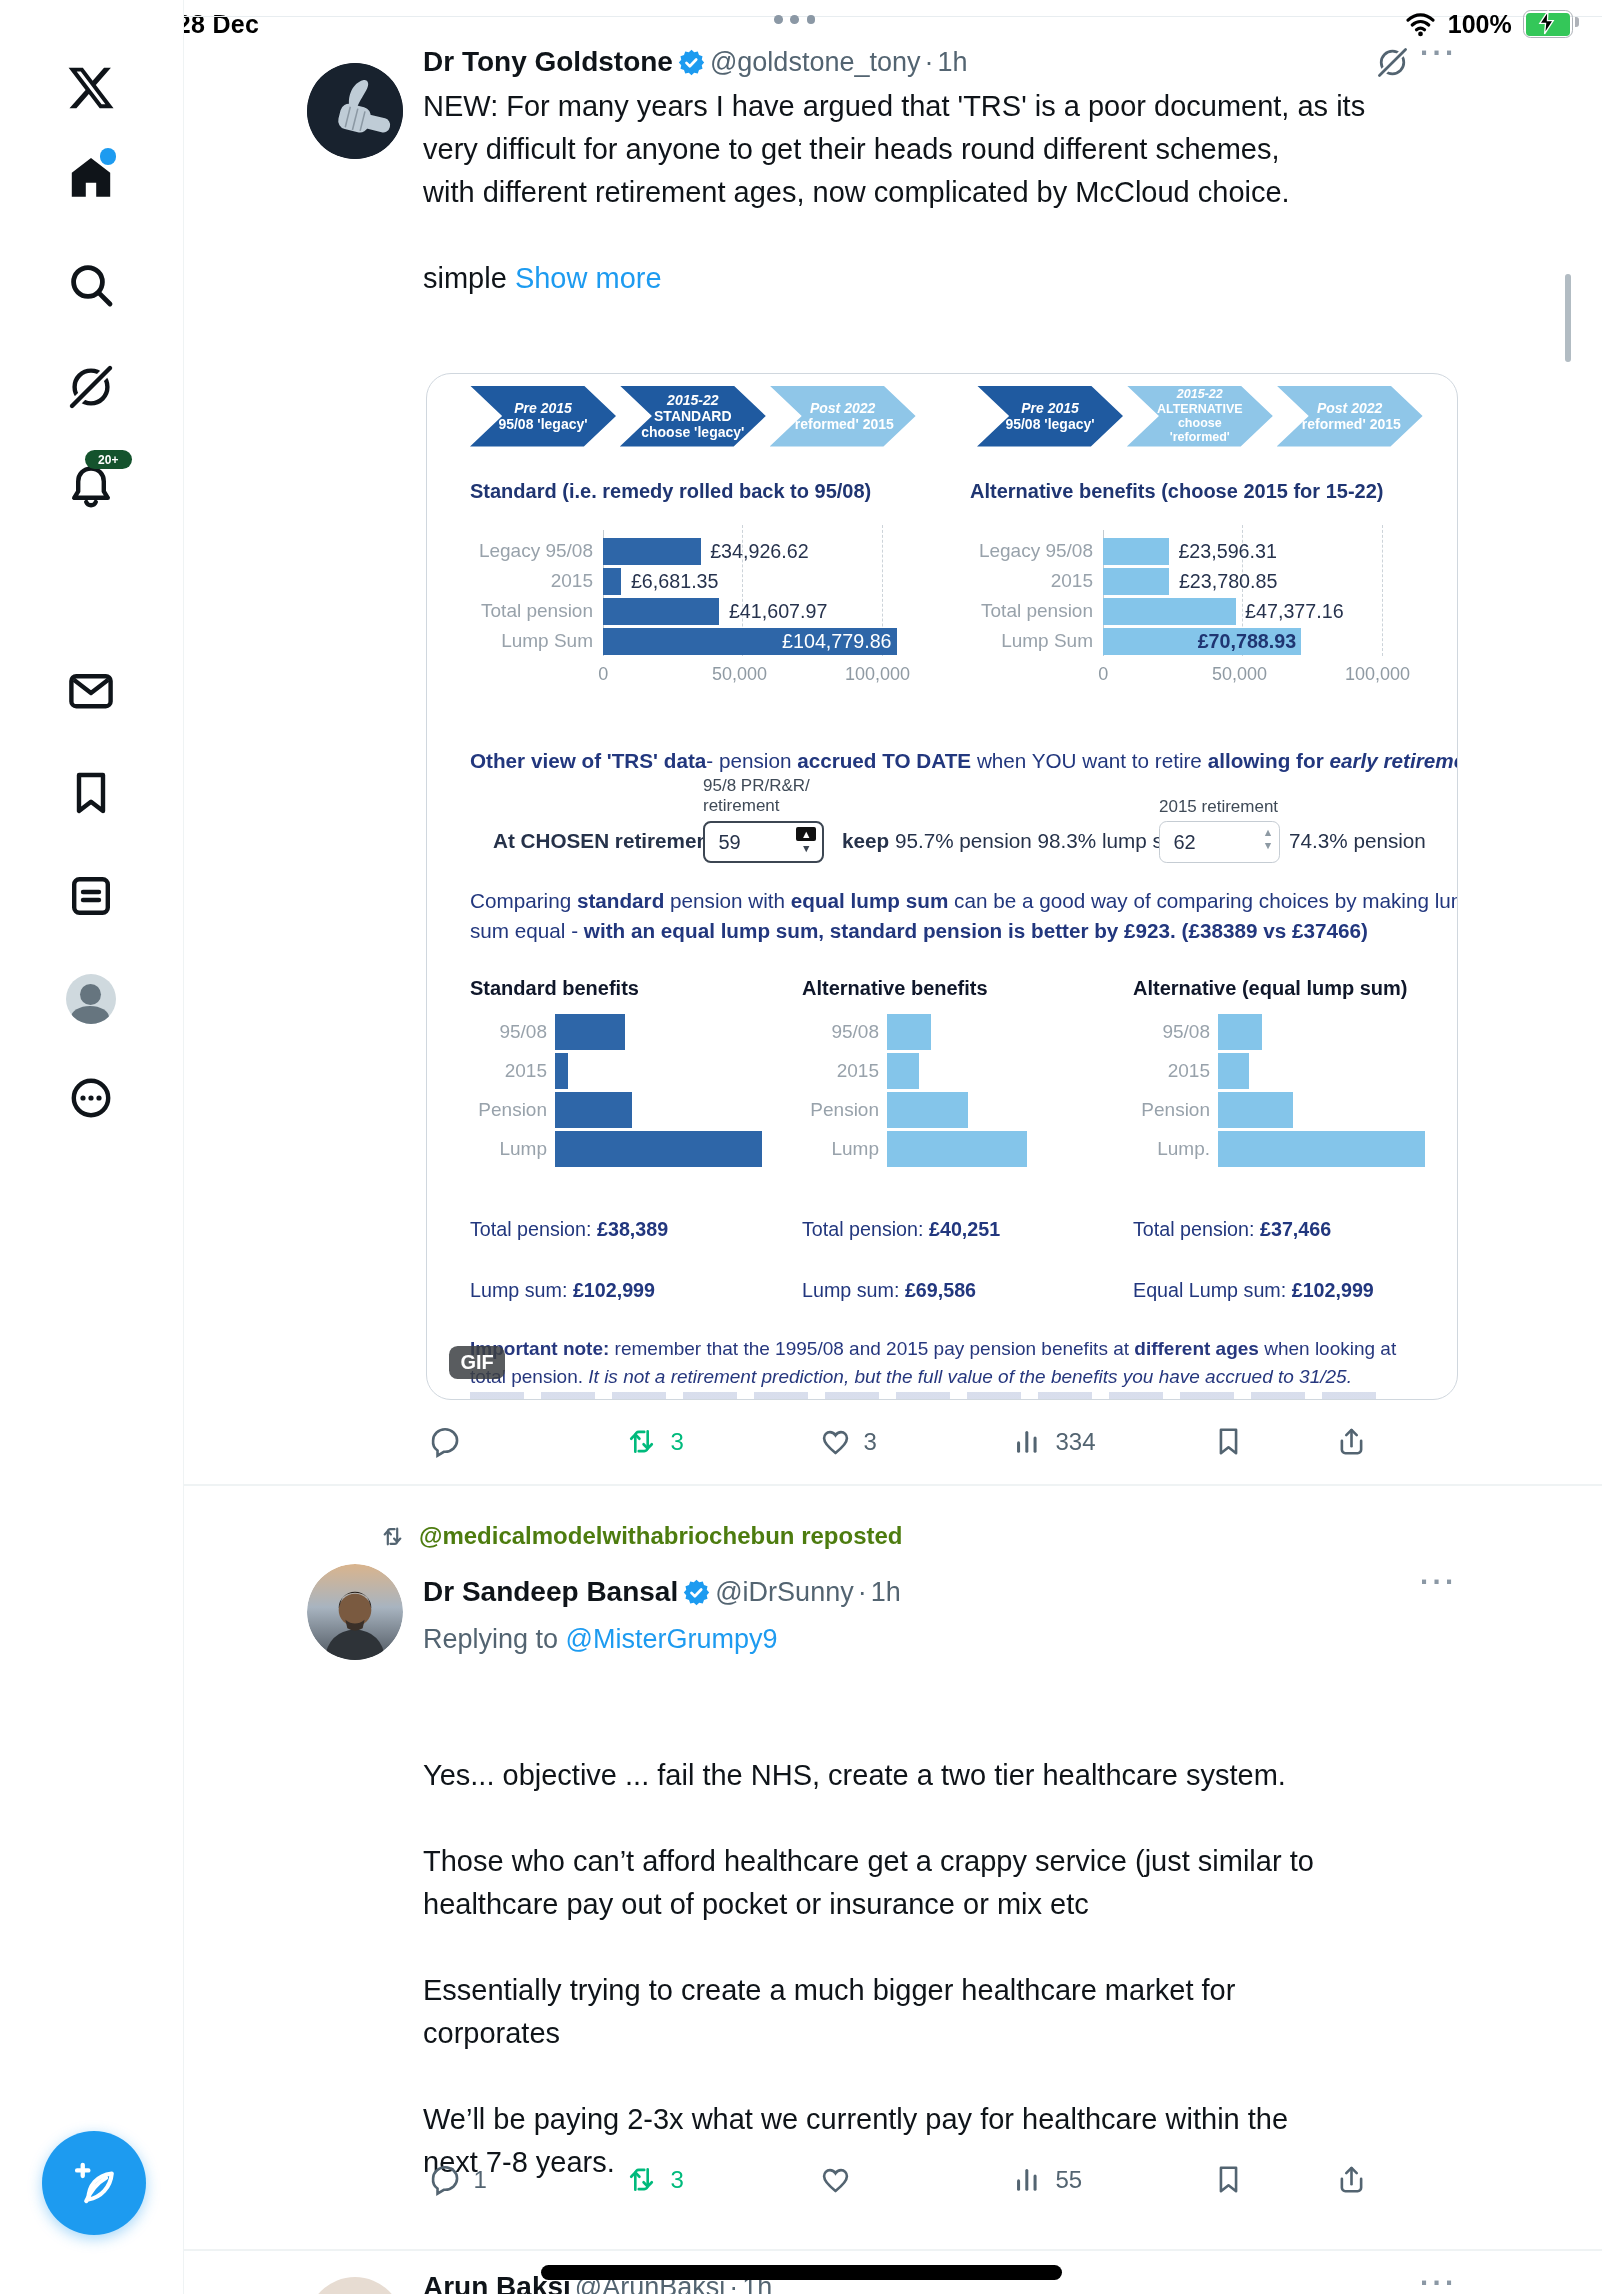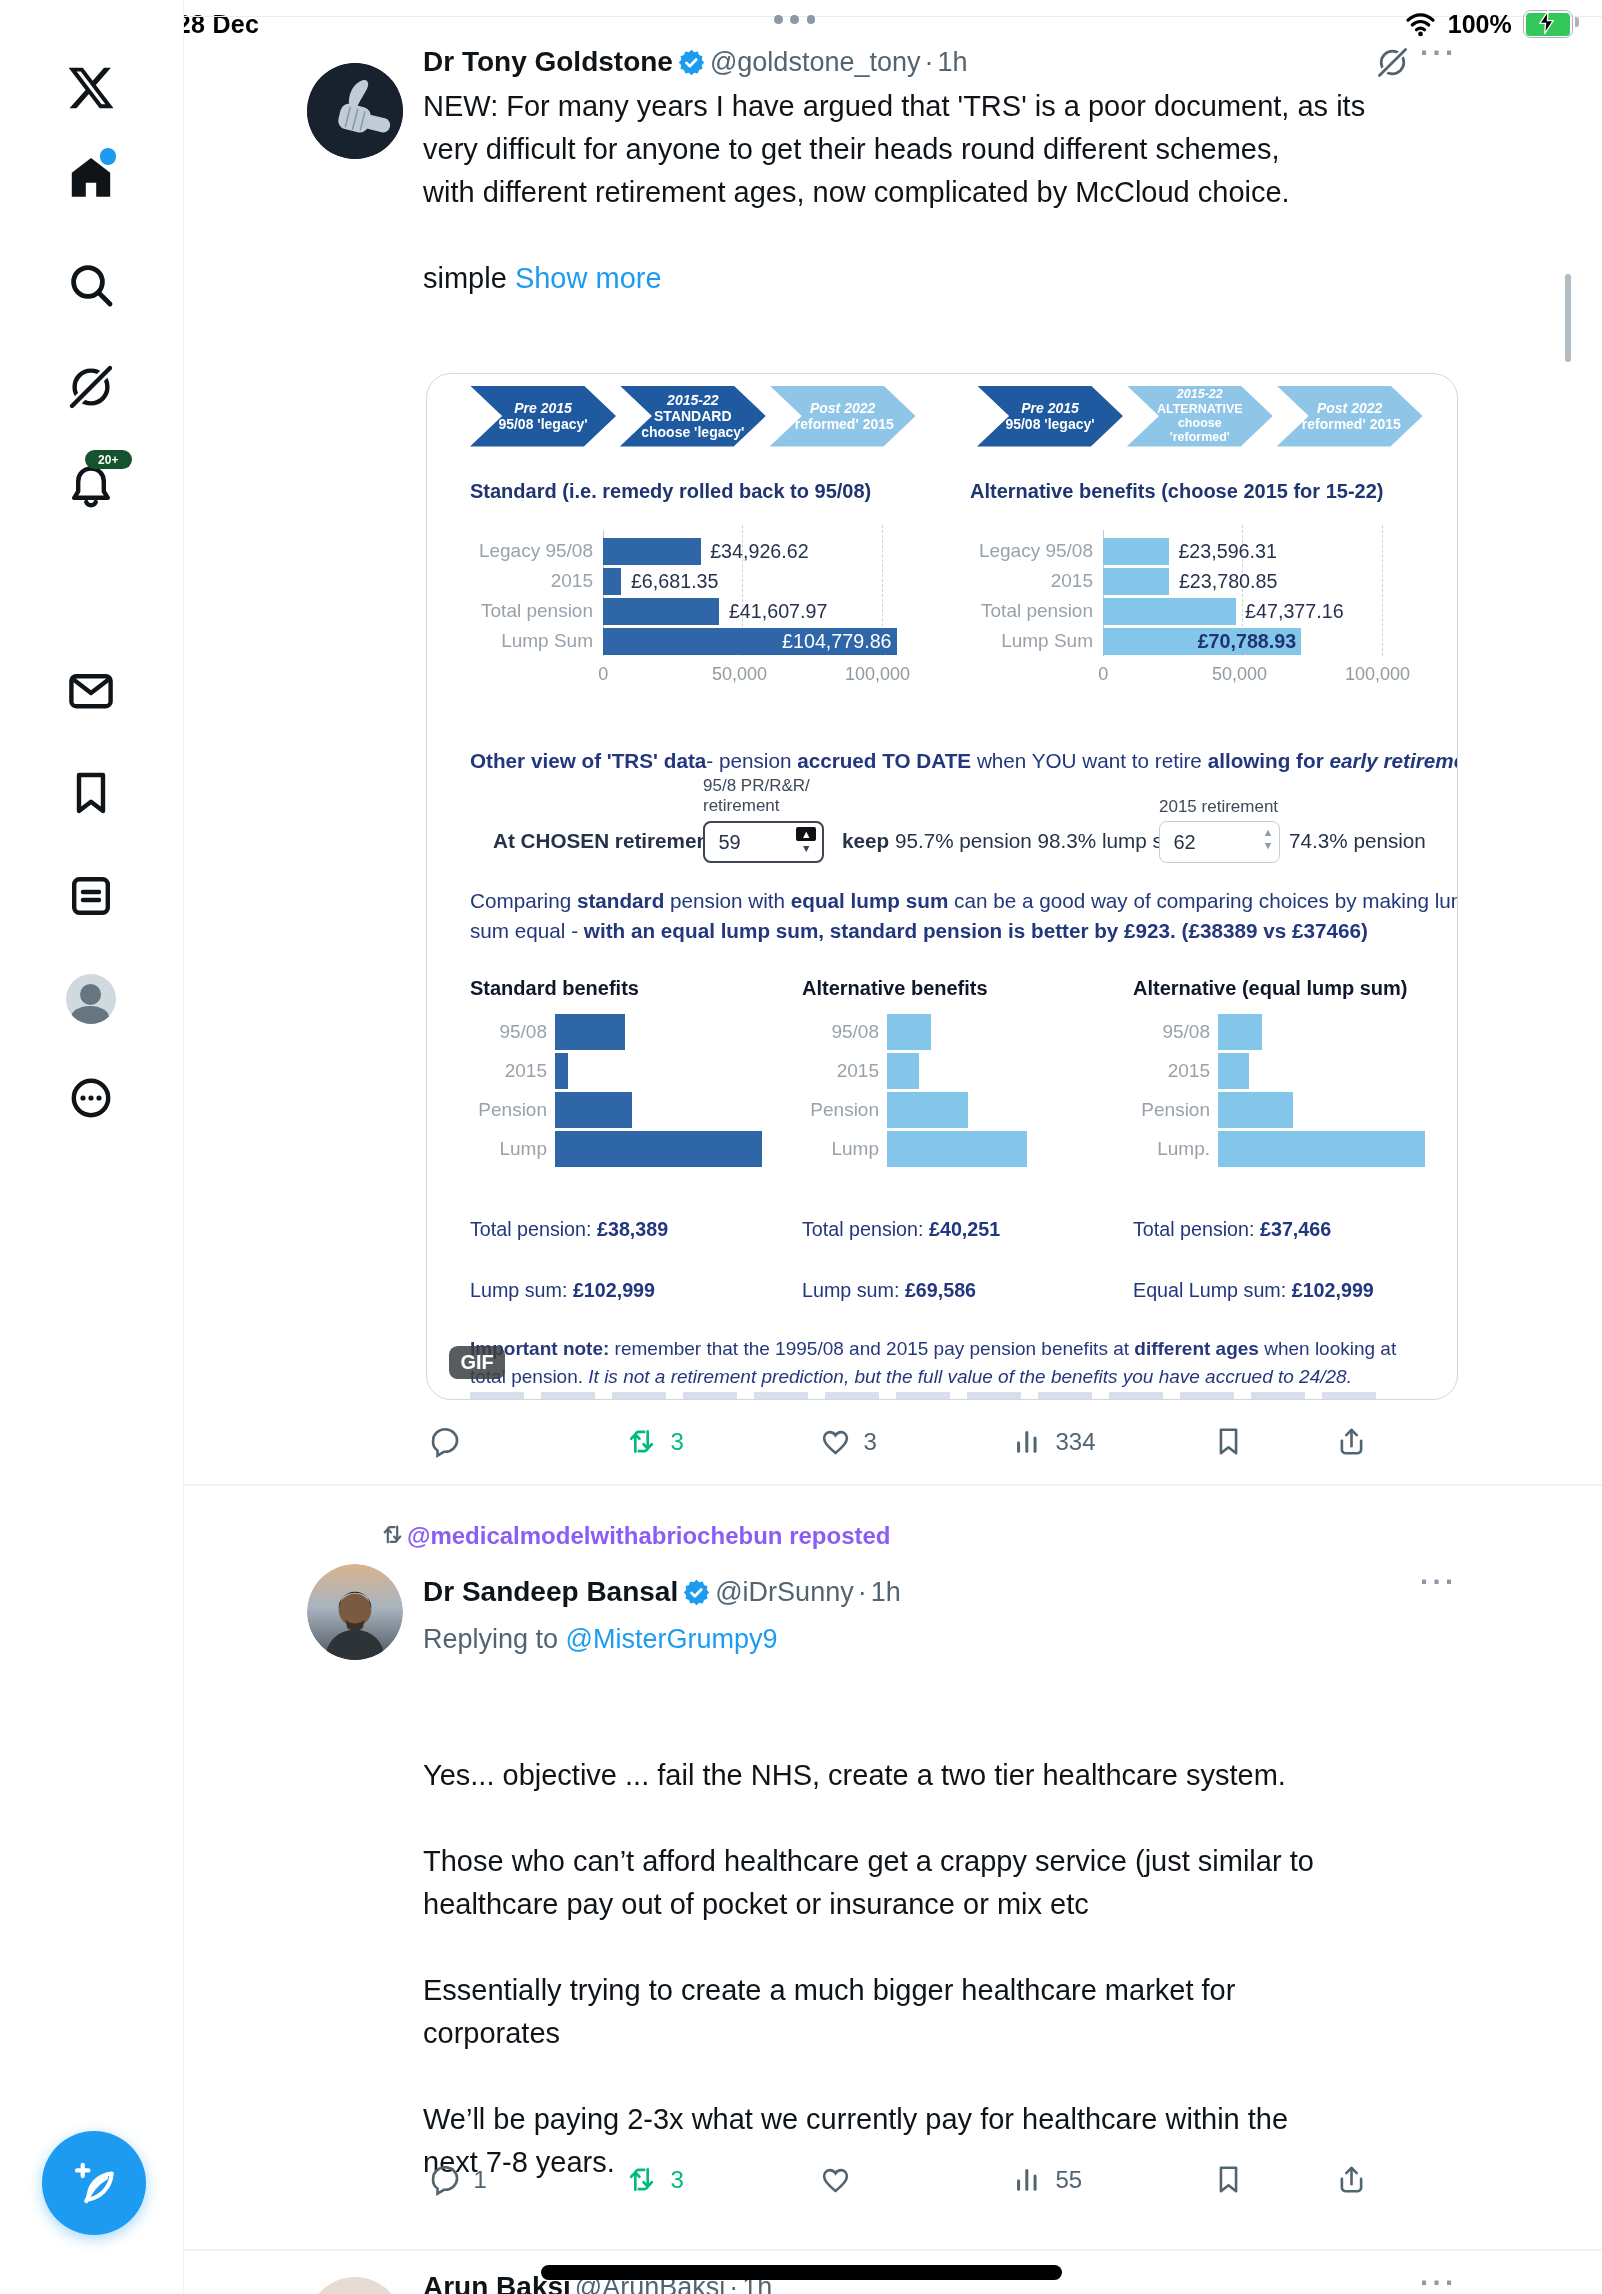--- a/index.html
+++ b/index.html
@@ -35,21 +35,21 @@
 
   
   .avatar{position:absolute;width:96px;height:96px;border-radius:50%;overflow:hidden;}
   .name-row{position:absolute;display:flex;align-items:center;gap:4px;}
   .nm{font-size:28px;font-weight:700;color:#0f1419;white-space:nowrap;}
   .meta{font-size:27px;color:#536471;white-space:nowrap;}
   .tweet-dots{position:absolute;color:#8b98a5;font-size:29px;font-weight:700;letter-spacing:2.9px;}
   .body-block{position:absolute;left:423px;width:1057px;}
   .tl{font-size:29px;line-height:43px;color:#0f1419;white-space:nowrap;min-height:43px;}
   .blue{color:#1d9bf0;}
-  .repost-row{position:absolute;display:flex;gap:1px;color:#8b5cf6;}
+  .repost-row{position:absolute;display:flex;align-items:center;gap:13px;color:#4d7c0f;}
   .repost-row span{font-size:24px;font-weight:700;}
   .replying{position:absolute;font-size:27px;color:#536471;}
   .divider{position:absolute;left:183px;right:0;height:1.9px;background:#eff3f4;}
   .eng{position:absolute;display:flex;align-items:center;gap:11.5px;color:#536471;}
   .ecount{font-size:24px;color:#536471;}
   .ecount.green{color:#00ba7c;}
   .homebar{position:absolute;left:541px;top:2265px;width:521px;height:15.4px;border-radius:8.6px;background:#000;}
 
   
   .card{position:absolute;left:426px;top:373px;width:1030px;height:1025px;border:1px solid #d0d7de;
@@ -502,21 +502,21 @@
           <div class="mbararea">
             <div class="mbar cbar light" style="width: 99.999%;"></div>
           </div>
         </div>
       <div class="mtotal"><span>Total pension:</span> <b>£37,466</b></div>
       <div class="mlump"><span>Equal Lump sum:</span> <b>£102,999</b></div>
     </div>
 
     <div class="note">
       <div><span class="b">Important note:</span><span> remember that the 1995/08 and 2015 pay pension benefits at </span><span class="b">different ages</span><span> when looking at</span></div>
-      <div><span>total pension. </span><span class="it">It is not a retirement prediction, but the full value of the benefits you have accrued to 24/28.</span></div>
+      <div><span>total pension. </span><span class="it">It is not a retirement prediction, but the full value of the benefits you have accrued to 31/25.</span></div>
     </div>
     <div class="note-cut"></div>
     <div class="gif-badge">GIF</div>
   </div>
 
   <div class="eng" style="left:429px;top:1425px;">
     <svg width="33" height="33" viewBox="0 0 24 24">
         <path d="M3 11.3 a8.7 8.2 0 1 1 8.7 8.2 h-.9 L6.2 22.3 v-3.7 A8.7 8.2 0 0 1 3 11.3 Z" fill="none" stroke="#536471" stroke-width="1.9"></path>
       </svg>
     <span class="ecount"></span>

